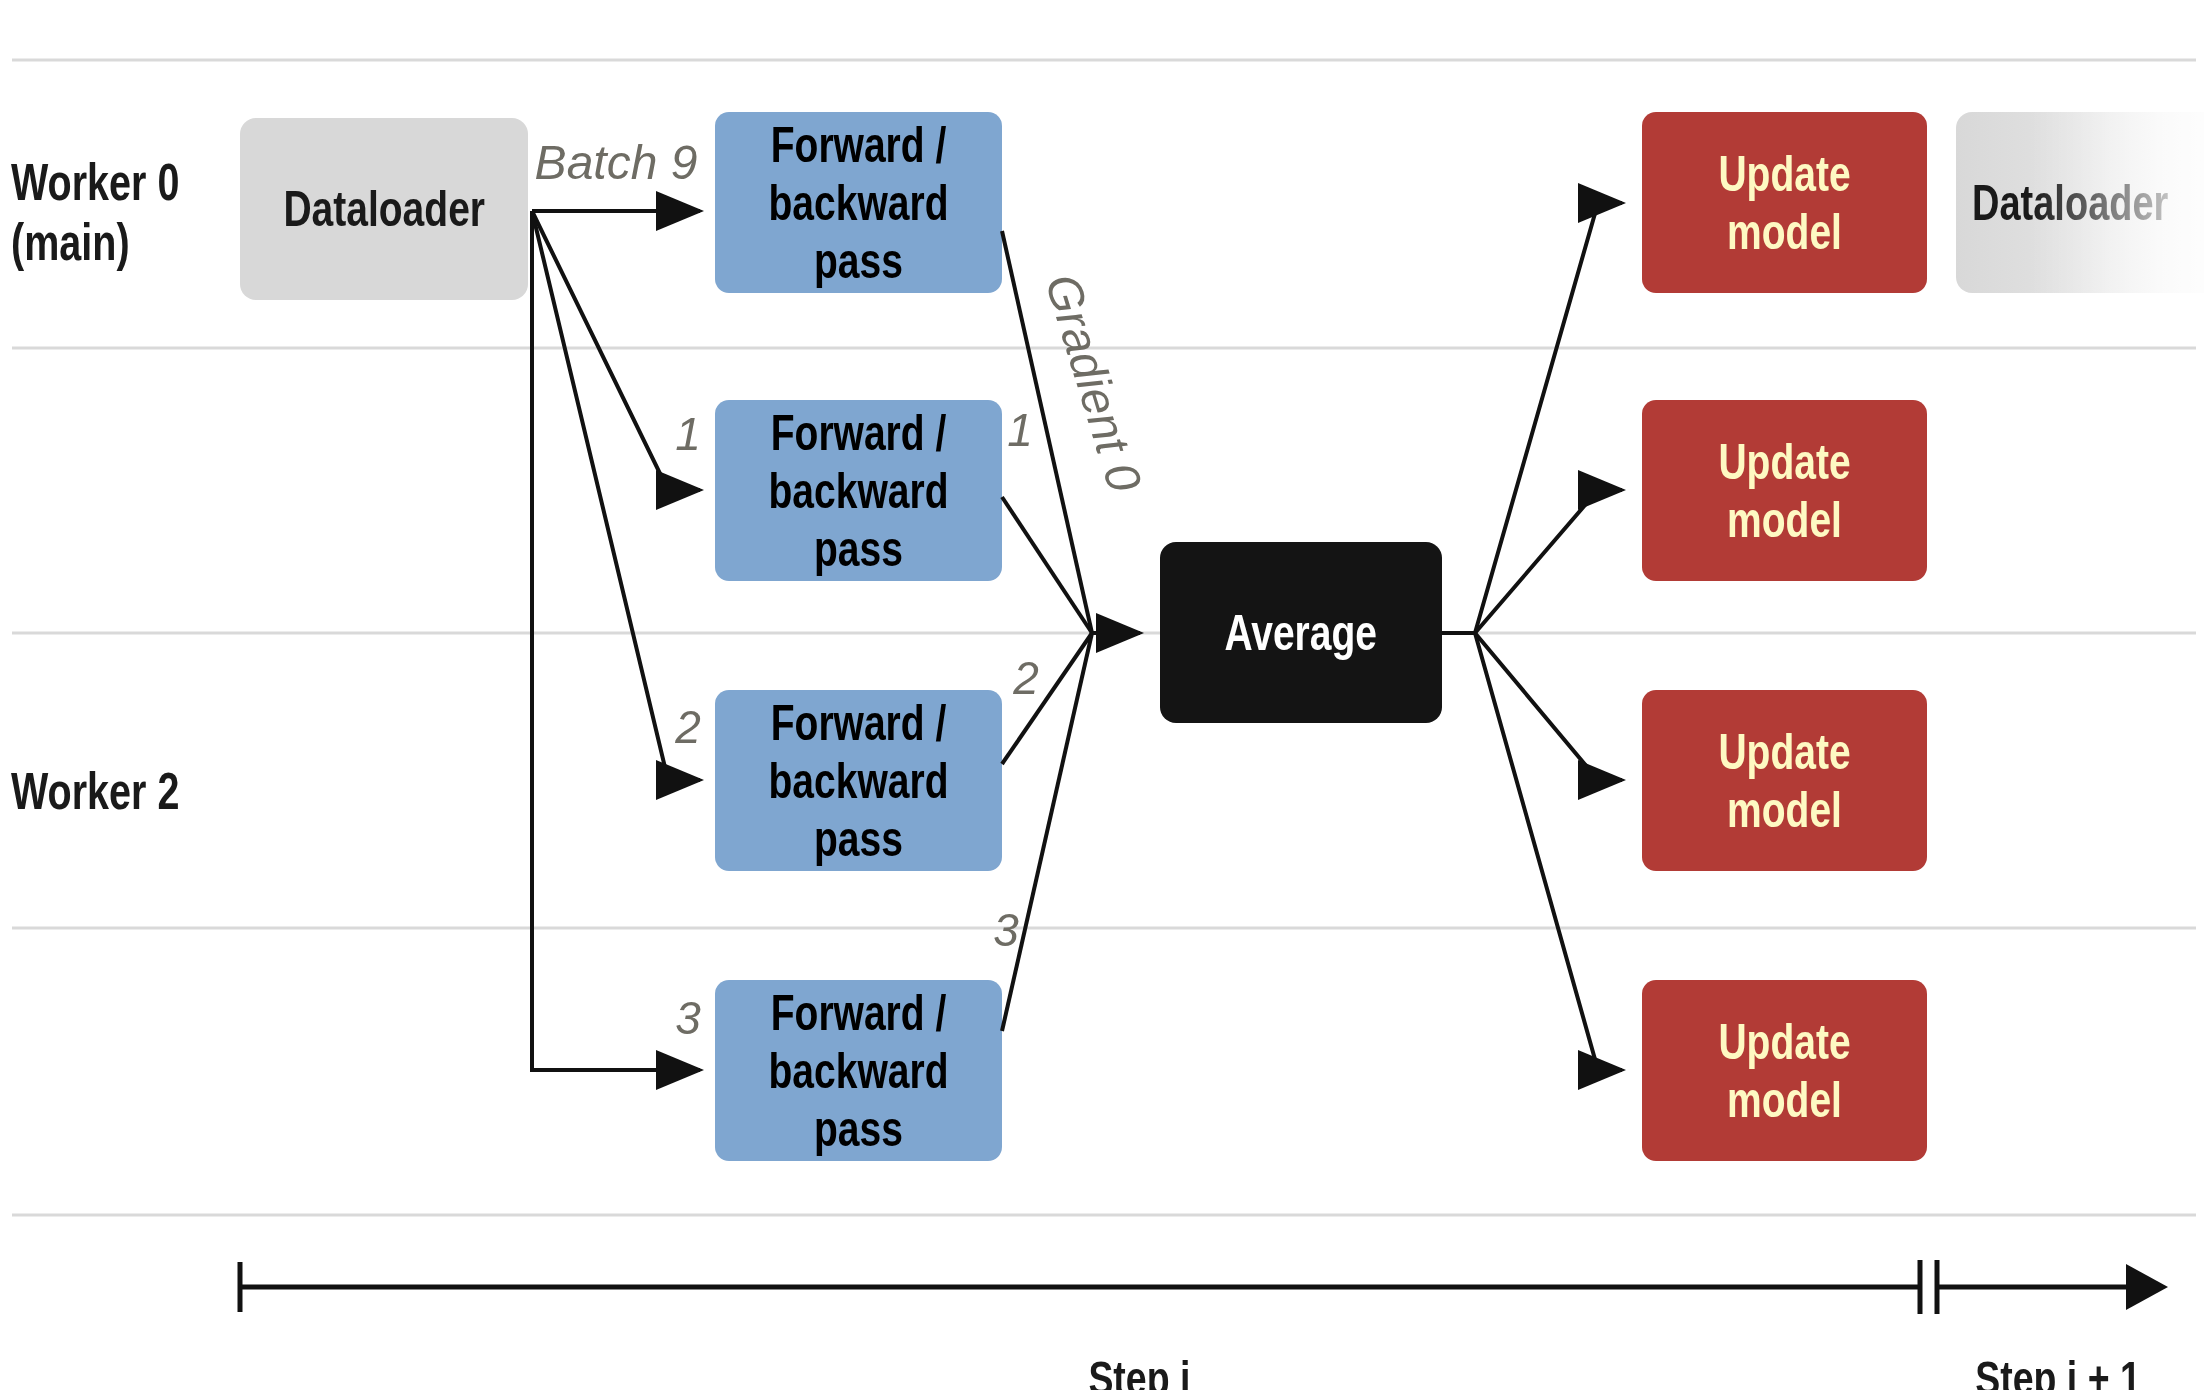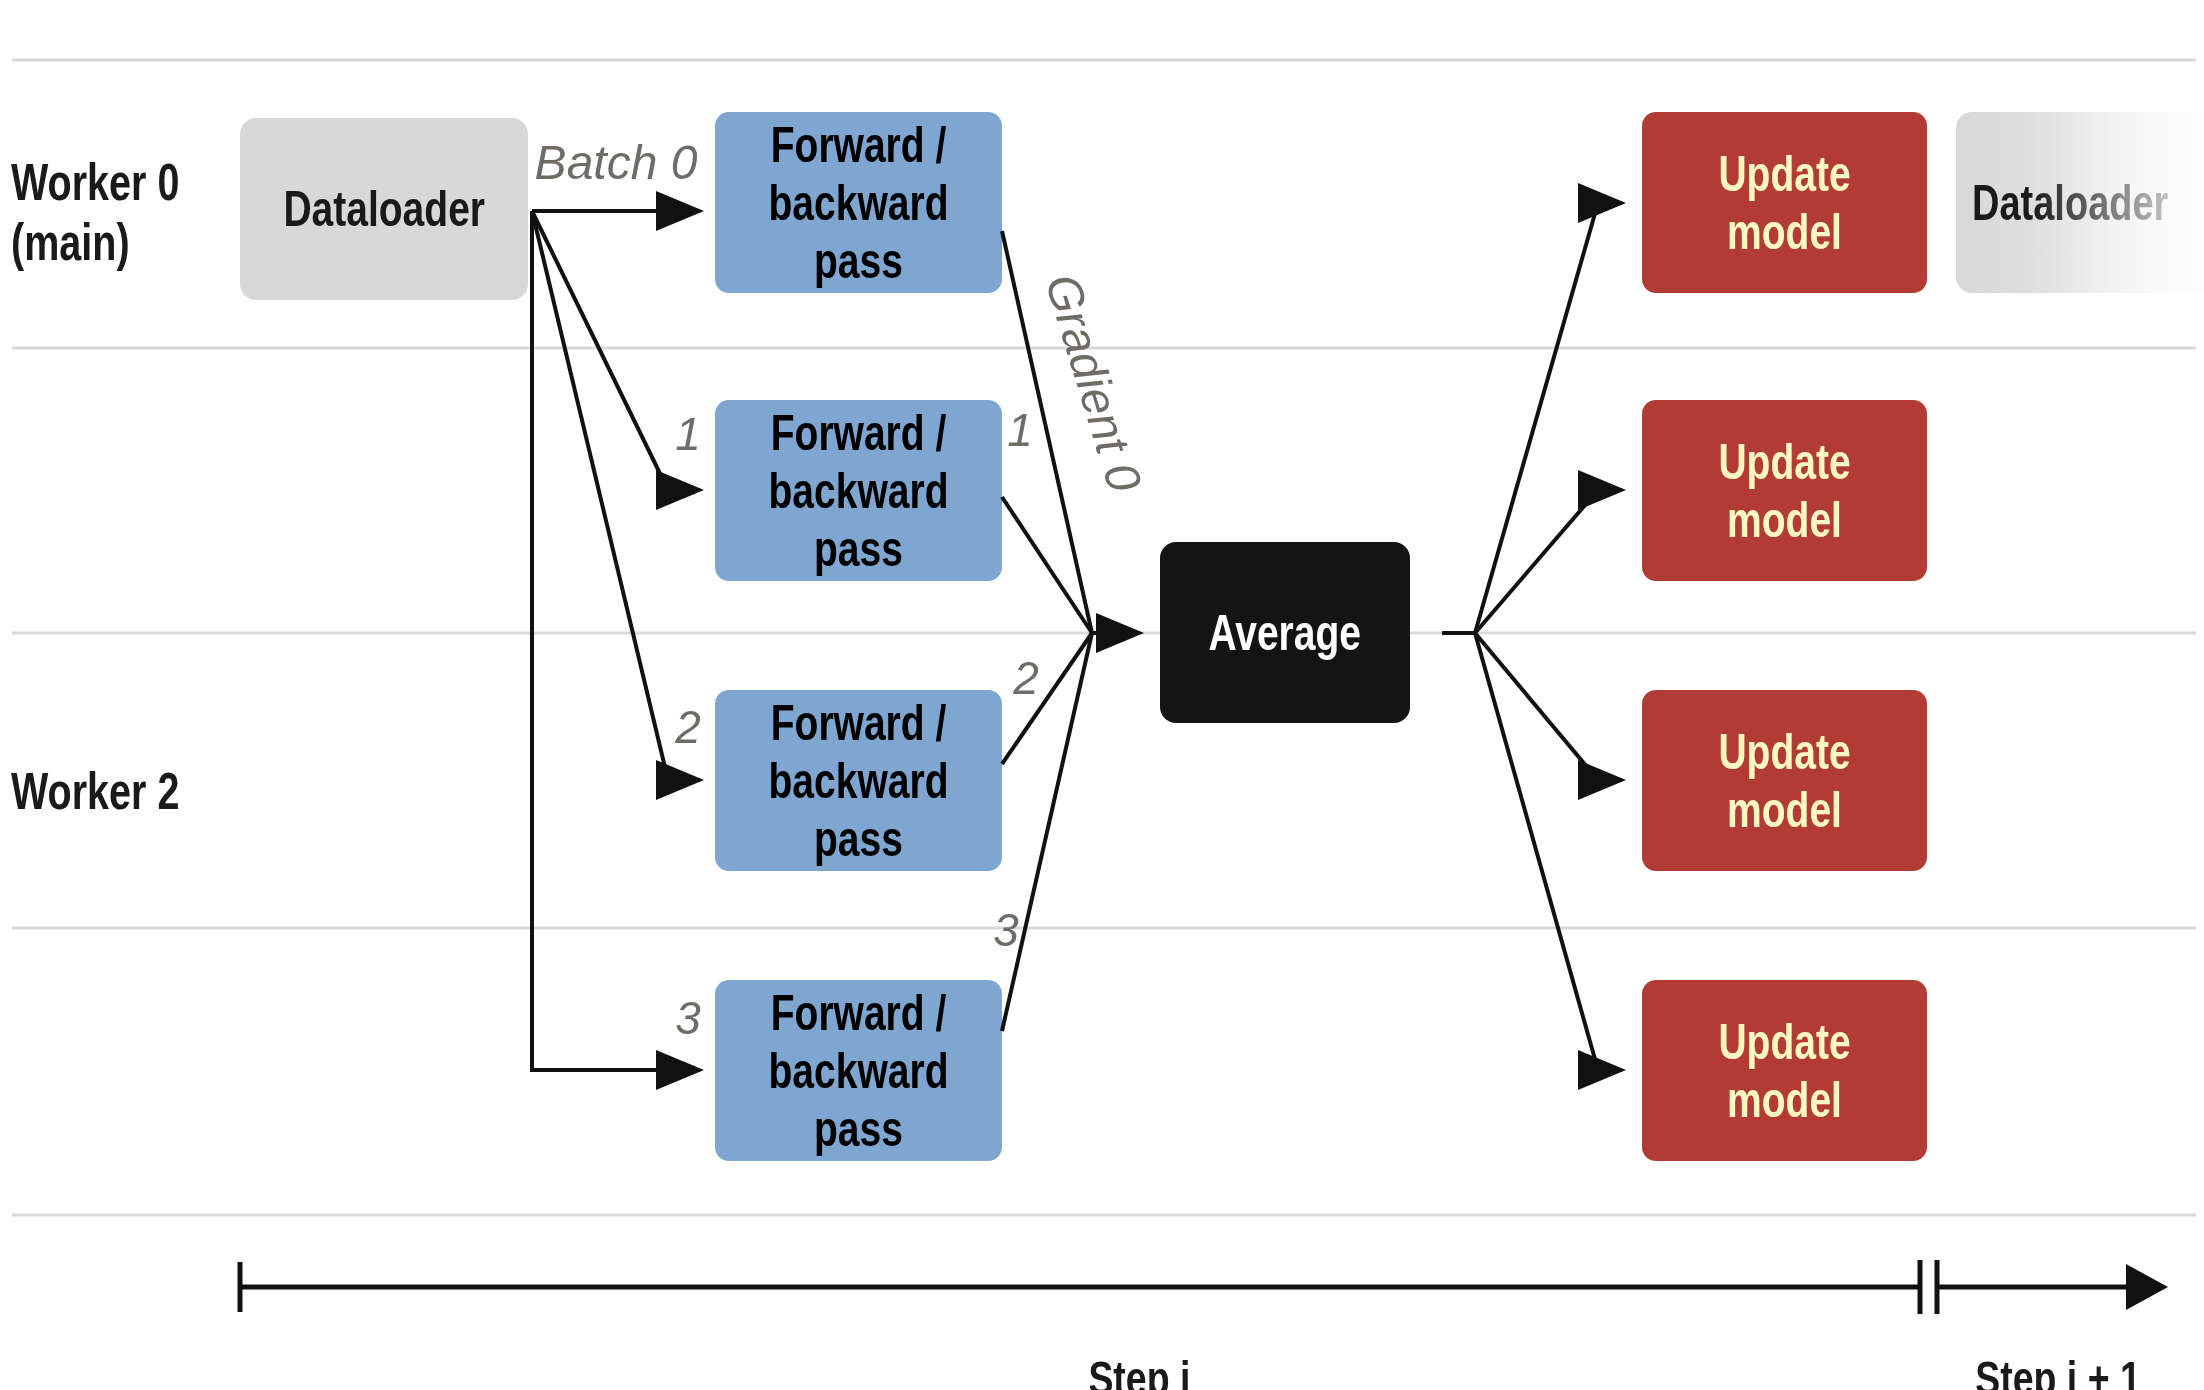--- a/index.html
+++ b/index.html
@@ -85,21 +85,21 @@
   <div class="box blue-box" style="left:715px;top:400px;width:287px;height:181px;">
     <span class="box-label cond"><span>Forward /</span><br><span>backward pass</span></span>
   </div>
   <div class="box blue-box" style="left:715px;top:690px;width:287px;height:181px;">
     <span class="box-label cond"><span>Forward /</span><br><span>backward pass</span></span>
   </div>
   <div class="box blue-box" style="left:715px;top:980px;width:287px;height:181px;">
     <span class="box-label cond"><span>Forward /</span><br><span>backward pass</span></span>
   </div>
 
-  <div class="box black-box" style="left:1160px;top:542px;width:250px;height:181px;">
+  <div class="box black-box" style="left:1160px;top:542px;width:282px;height:181px;">
     <span class="box-label cond">Average</span>
   </div>
 
   <div class="box red-box" style="left:1642px;top:112px;width:285px;height:181px;">
     <span class="box-label cond">Update model</span>
   </div>
   <div class="box red-box" style="left:1642px;top:400px;width:285px;height:181px;">
     <span class="box-label cond">Update model</span>
   </div>
   <div class="box red-box" style="left:1642px;top:690px;width:285px;height:181px;">
@@ -107,21 +107,21 @@
   </div>
   <div class="box red-box" style="left:1642px;top:980px;width:285px;height:181px;">
     <span class="box-label cond">Update model</span>
   </div>
 
   <div class="box fade-box" style="left:1956px;top:112px;width:300px;height:181px;">
     <span class="box-label cond-left">Dataloader</span>
     <span class="shade"></span>
   </div>
 
-  <div class="annotation" style="left:516px;top:137px;width:200px;">Batch 0</div>
+  <div class="annotation" style="left:516px;top:137px;width:200px;">Batch 9</div>
   <div class="annotation num" style="left:652px;top:408px;width:72px;">1</div>
   <div class="annotation num" style="left:652px;top:701px;width:72px;">2</div>
   <div class="annotation num" style="left:652px;top:992px;width:72px;">3</div>
 
   <div class="annotation rotated" style="left:973px;top:357px;width:240px;">Gradient 0</div>
   <div class="annotation num" style="left:996px;top:404px;width:48px;">1</div>
   <div class="annotation num" style="left:1002px;top:652px;width:48px;">2</div>
   <div class="annotation num" style="left:982px;top:904px;width:48px;">3</div>
 
   <svg id="arrows-layer" class="layer" width="2204" height="1390" viewBox="0 0 2204 1390">

